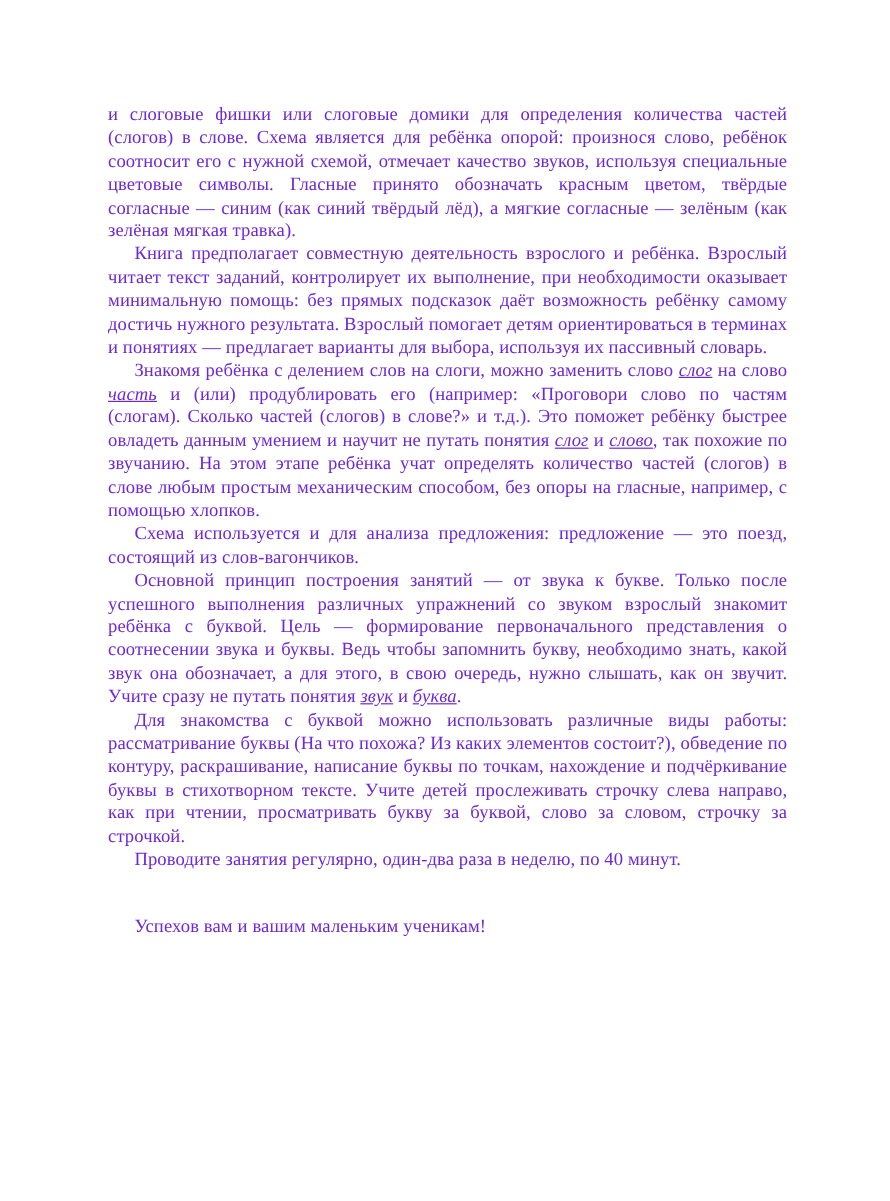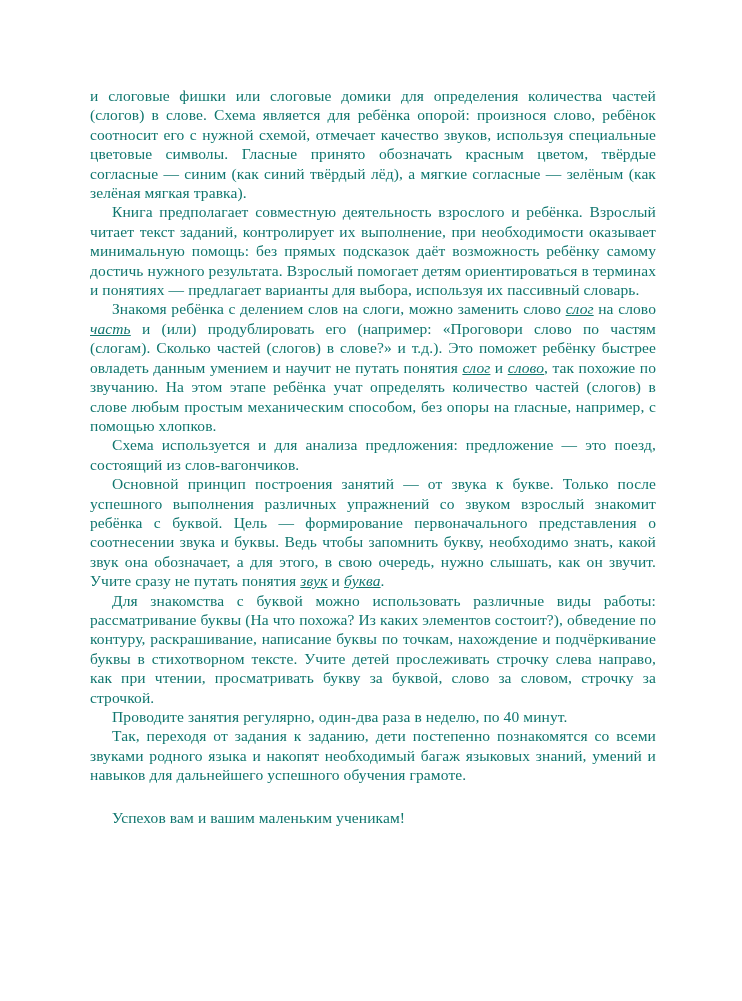--- a/index.html
+++ b/index.html
@@ -26,31 +26,30 @@
     color: #222222;
     text-align: justify;
     letter-spacing: 0.1px;
   }
   .para {
     text-align: justify;
     hyphens: auto;
     -webkit-hyphens: auto;
   }
   .para.indent { text-indent: 22px; }
-  .para.spaced { margin-top: 23px; }
+  .para.spaced { margin-top: 37px; }
   .em { font-style: italic; text-decoration: underline; }
 </style>
 </head>
 <body style="background: rgb(255, 255, 255);">
 
 <div class="page">
-  <div class="text-block" style="color: #0f766e;">
+  <div class="text-block" style="color: #6d28d9;">
       <p class="para" lang="ru"><span>и слоговые фишки или слоговые домики для определения количества частей (слогов) в слове. Схема является для ребёнка опорой: произнося слово, ребёнок соотносит его с нужной схемой, отмечает качество звуков, используя специальные цветовые символы. Гласные принято обозначать красным цветом, твёрдые согласные — синим (как синий твёрдый лёд), а мягкие согласные — зелёным (как зелёная мягкая травка).</span></p>
       <p class="para indent" lang="ru"><span>Книга предполагает совместную деятельность взрослого и ребёнка. Взрослый читает текст заданий, контролирует их выполнение, при необходимости оказывает минимальную помощь: без прямых подсказок даёт возможность ребёнку самому достичь нужного результата. Взрослый помогает детям ориентироваться в терминах и понятиях — предлагает варианты для выбора, используя их пассивный словарь.</span></p>
       <p class="para indent" lang="ru"><span>Знакомя ребёнка с делением слов на слоги, можно заменить слово </span><span class="em">слог</span><span> на слово </span><span class="em">часть</span><span> и (или) продублировать его (например: «Проговори слово по частям (слогам). Сколько частей (слогов) в слове?» и т.д.). Это поможет ребёнку быстрее овладеть данным умением и научит не путать понятия </span><span class="em">слог</span><span> и </span><span class="em">слово</span><span>, так похожие по звучанию. На этом этапе ребёнка учат определять количество частей (слогов) в слове любым простым механическим способом, без опоры на гласные, например, с помощью хлопков.</span></p>
       <p class="para indent" lang="ru"><span>Схема используется и для анализа предложения: предложение — это поезд, состоящий из слов-вагончиков.</span></p>
       <p class="para indent" lang="ru"><span>Основной принцип построения занятий — от звука к букве. Только после успешного выполнения различных упражнений со звуком взрослый знакомит ребёнка с буквой. Цель — формирование первоначального представления о соотнесении звука и буквы. Ведь чтобы запомнить букву, необходимо знать, какой звук она обозначает, а для этого, в свою очередь, нужно слышать, как он звучит. Учите сразу не путать понятия </span><span class="em">звук</span><span> и </span><span class="em">буква</span><span>.</span></p>
       <p class="para indent" lang="ru"><span>Для знакомства с буквой можно использовать различные виды работы: рассматривание буквы (На что похожа? Из каких элементов состоит?), обведение по контуру, раскрашивание, написание буквы по точкам, нахождение и подчёркивание буквы в стихотворном тексте. Учите детей прослеживать строчку слева направо, как при чтении, просматривать букву за буквой, слово за словом, строчку за строчкой.</span></p>
       <p class="para indent" lang="ru"><span>Проводите занятия регулярно, один-два раза в неделю, по 40 минут.</span></p>
-      <p class="para indent" lang="ru"><span>Так, переходя от задания к заданию, дети постепенно познакомятся со всеми звуками родного языка и накопят необходимый багаж языковых знаний, умений и навыков для дальнейшего успешного обучения грамоте.</span></p>
       <p class="para indent spaced" lang="ru"><span>Успехов вам и вашим маленьким ученикам!</span></p>
     </div>
 </div>
 
 </body></html>

